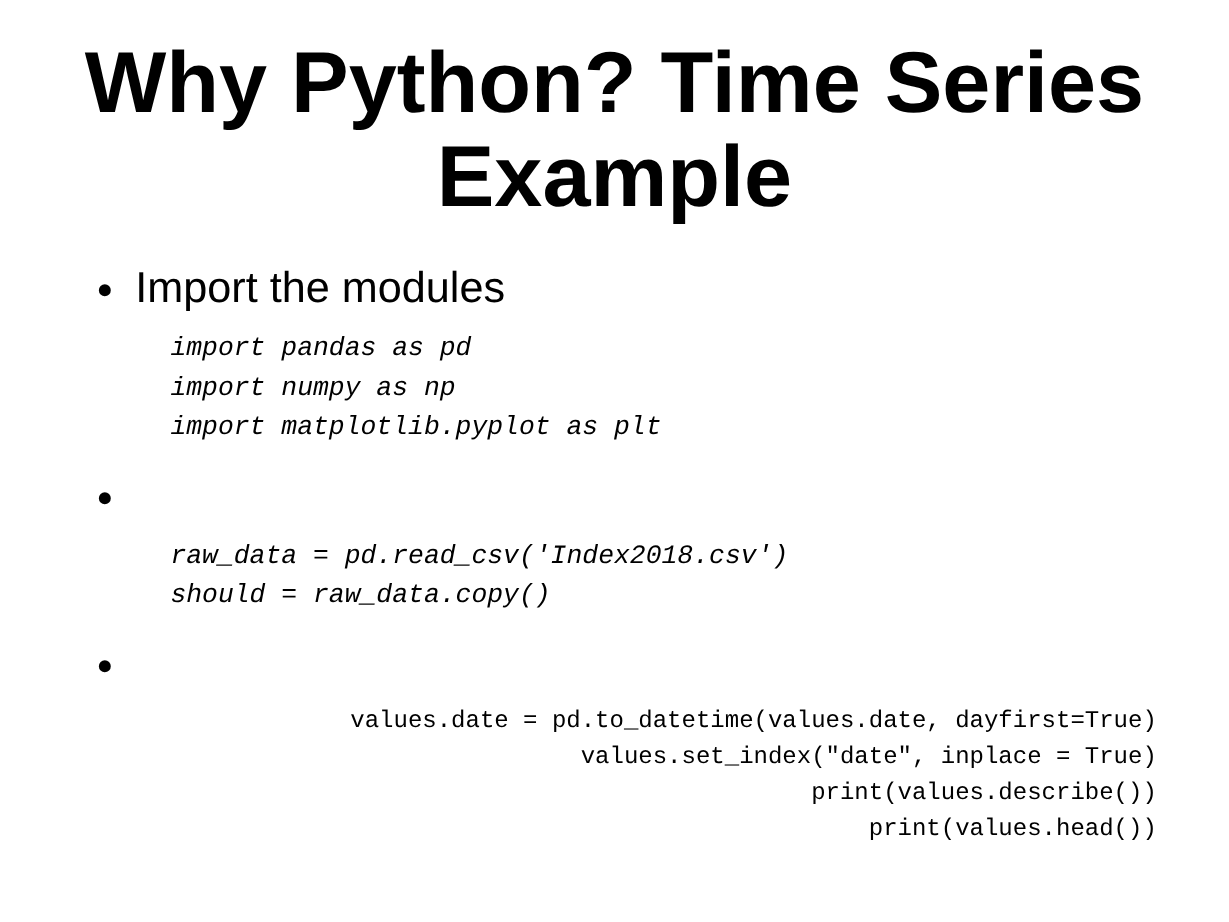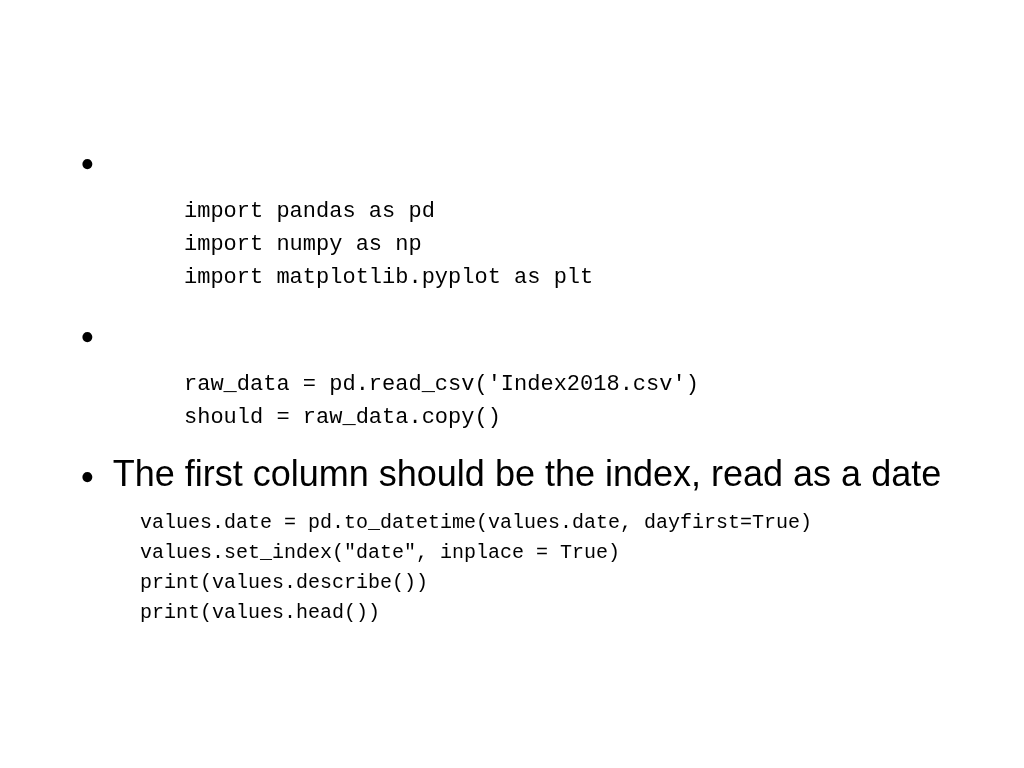--- a/index.html
+++ b/index.html
@@ -50,64 +50,67 @@
       font-size: 36px;
       font-family: Arial, Helvetica, sans-serif;
       color: #000000;
       line-height: 1.2;
     }
 
     .code-block {
       font-family: 'Courier New', Courier, monospace;
       font-size: 22px;
       line-height: 1.5;
-      margin-left: 104px;
+      margin-left: 62px;
       margin-top: 8px;
       margin-bottom: 18px;
       color: #000000;
       white-space: pre;
+      font-style: italic;
     }
 
     .code-block-large {
       font-family: 'Courier New', Courier, monospace;
       font-size: 20px;
       line-height: 1.5;
       margin-left: 60px;
       margin-top: 8px;
       margin-bottom: 10px;
       color: #000000;
       white-space: pre;
+      text-align: right;
     }
   </style>
 </head>
 <body>
 
 <div>
   <div class="title">
-    <br>
+    <span>Why Python? Time Series</span><br>
+    <span>Example</span>
   </div>
 
   <div class="content">
 
     <div class="bullet-item">
       <span class="bullet">•</span>
+      <span class="bullet-text">Import the modules</span>
     </div>
     <div class="code-block">import pandas as pd
 import numpy as np
 import matplotlib.pyplot as plt</div>
 
     <div class="bullet-item">
       <span class="bullet">•</span>
     </div>
     <div class="code-block">raw_data = pd.read_csv('Index2018.csv')
 should = raw_data.copy()</div>
 
     <div class="bullet-item">
       <span class="bullet">•</span>
-      <span class="bullet-text">The first column should be the index, read as a date</span>
     </div>
     <div class="code-block-large">values.date = pd.to_datetime(values.date, dayfirst=True)
 values.set_index("date", inplace = True)
 print(values.describe())
 print(values.head())</div>
 
   </div>
 </div>
 
 </body></html>

